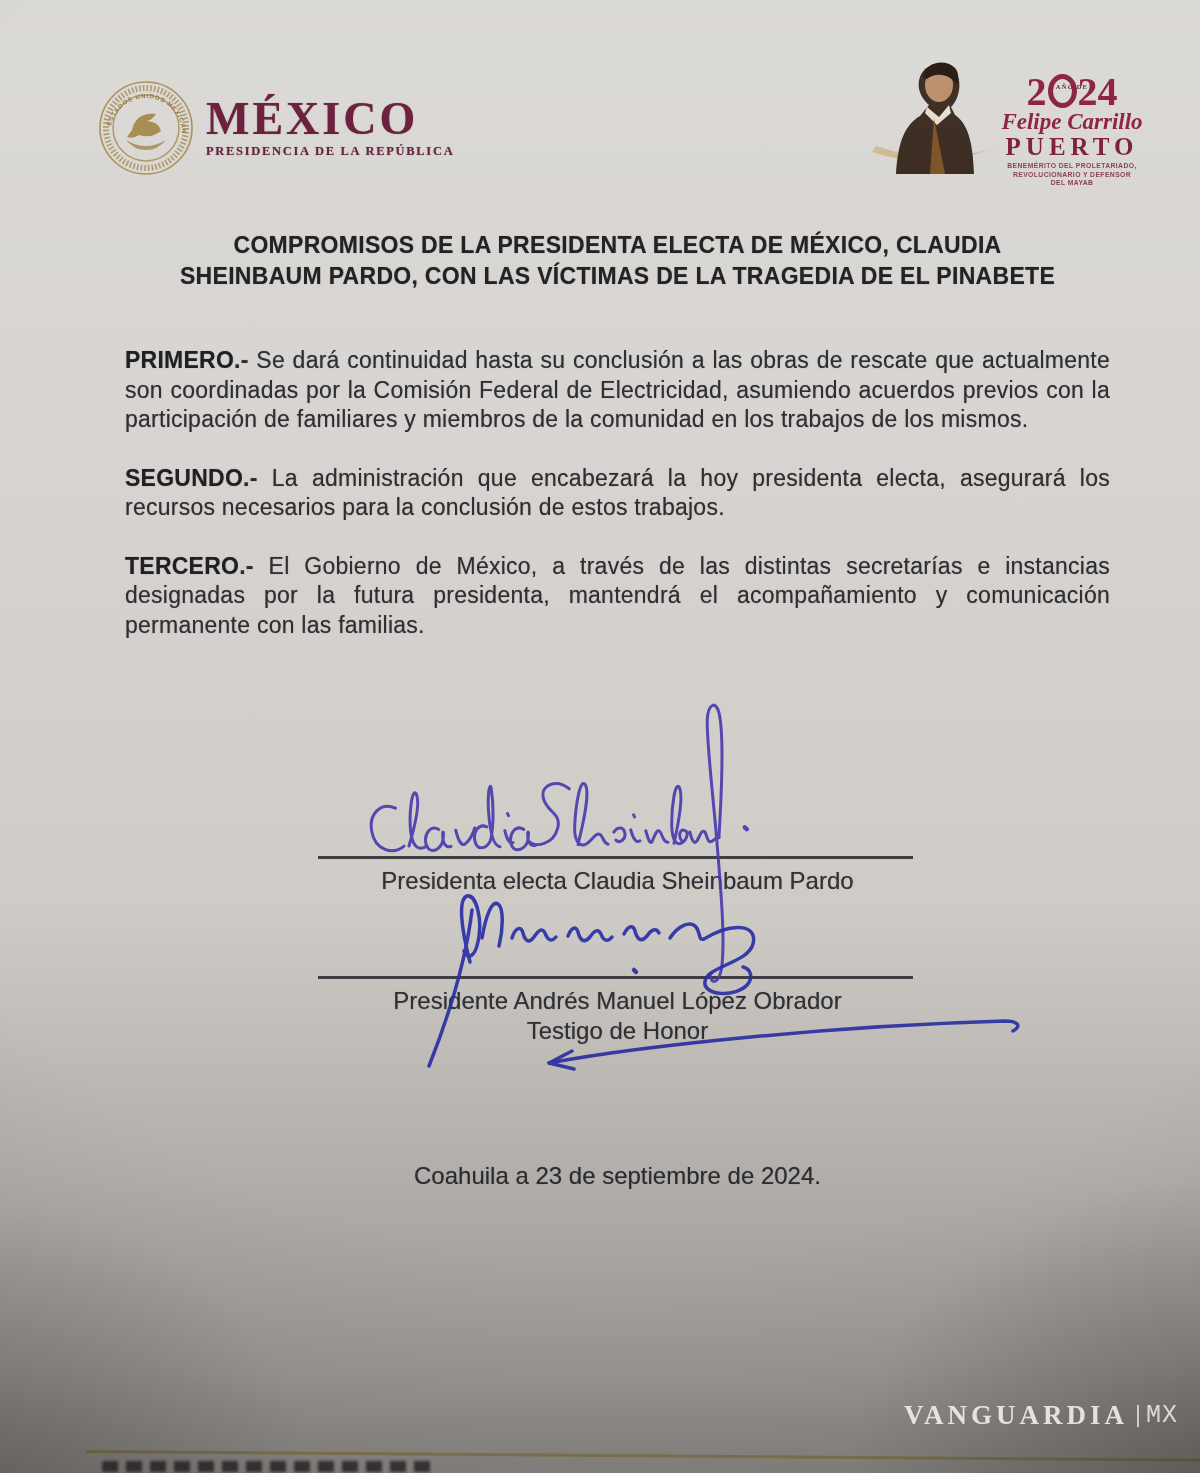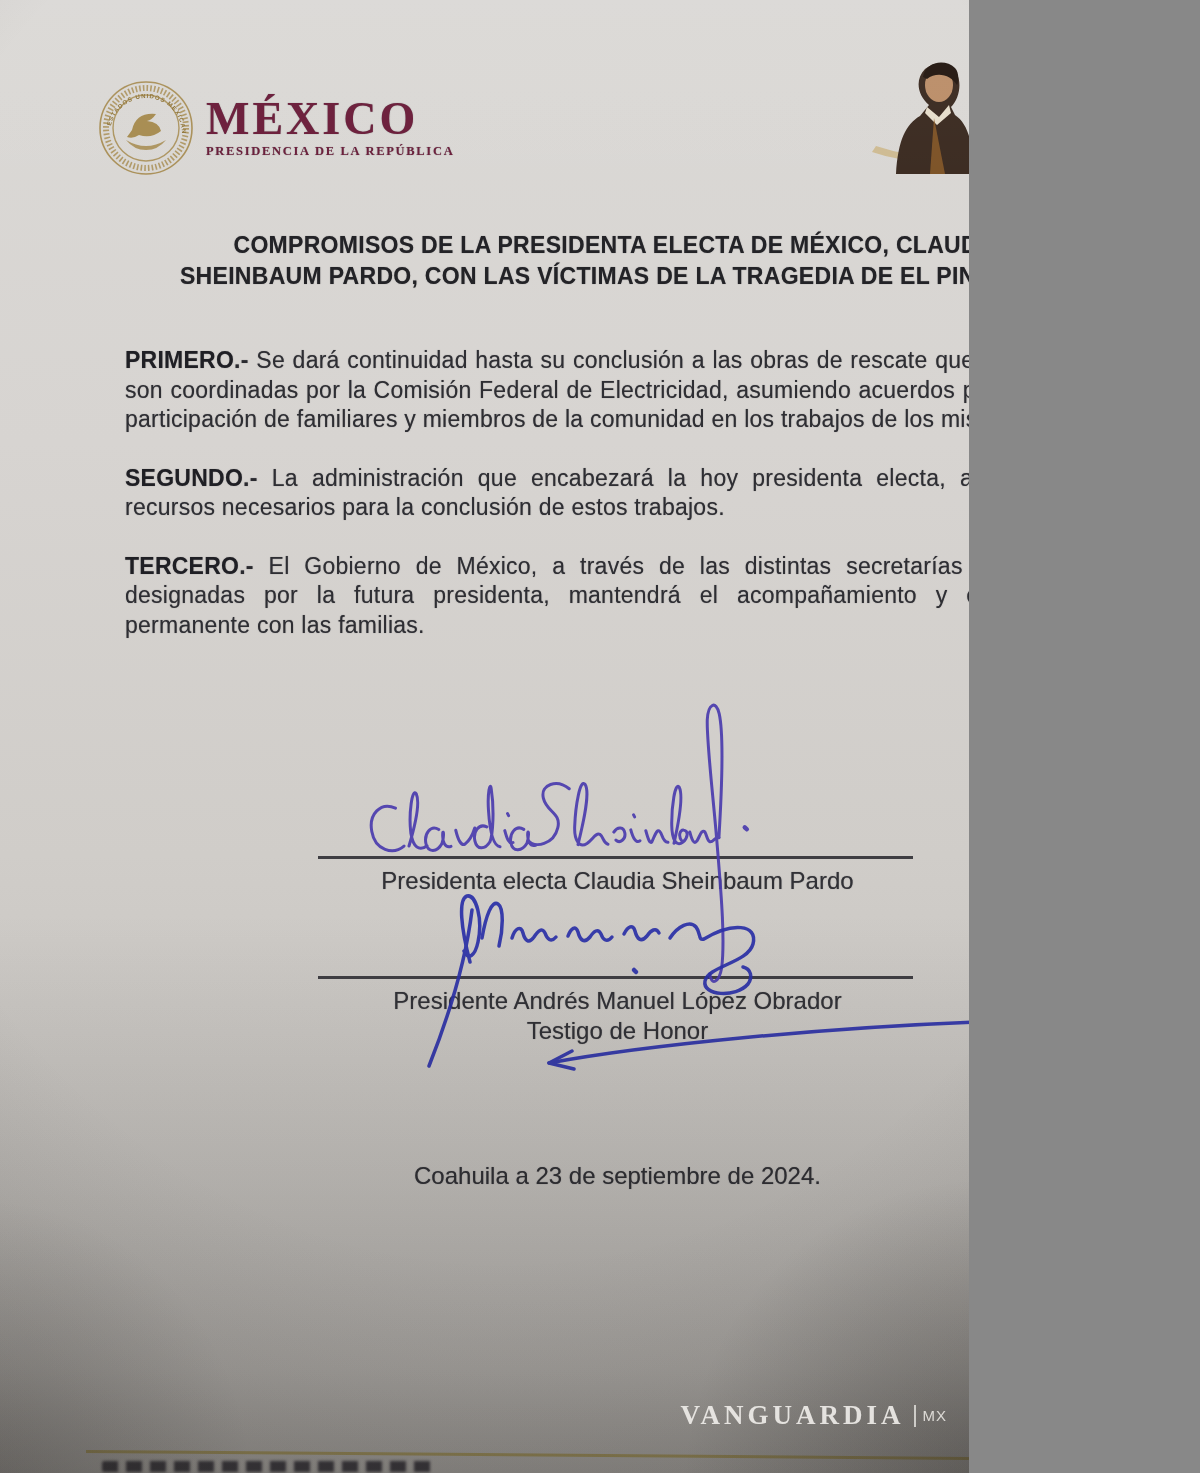--- a/index.html
+++ b/index.html
@@ -1,16 +1,16 @@
 <!DOCTYPE html>
 <html><head>
 <meta charset="utf-8">
 <style>
   html,body{margin:0;padding:0;background:#888;}
-  .page{position:relative;width:969px;height:1473px;overflow:hidden;
+  .page{position:relative;width:1200px;height:1473px;overflow:hidden;
     background:linear-gradient(180deg,#dbd9d6 0%,#d7d4d1 30%,#d0cdc9 58%,#c5c2be 80%,#b4b1ad 100%);
     font-family:"Liberation Sans",sans-serif;}
   .vignette{position:absolute;inset:0;pointer-events:none;z-index:9;background:
     radial-gradient(130% 95% at 52% 36%, rgba(0,0,0,0) 52%, rgba(42,38,34,.20) 88%, rgba(42,38,34,.28) 100%),
     linear-gradient(180deg, rgba(255,255,255,.04) 0%, rgba(0,0,0,0) 16%, rgba(0,0,0,0) 62%, rgba(28,26,24,.20) 93%, rgba(28,26,24,.30) 100%),
     radial-gradient(45% 30% at 102% 101%, rgba(20,18,16,.30), rgba(0,0,0,0) 70%),
     radial-gradient(40% 28% at -2% 101%, rgba(20,18,16,.22), rgba(0,0,0,0) 70%);}
   .soft{text-shadow:0 0 1px rgba(44,44,50,.5);}
 
   
@@ -45,21 +45,21 @@
 
   .dateline{position:absolute;left:125px;top:1162px;width:985px;text-align:center;font-size:24px;color:#2e2e33;}
 
   
   .ink{position:absolute;left:0;top:0;width:1200px;height:1473px;z-index:5;filter:blur(.35px);pointer-events:none;}
 
   
   .watermark{position:absolute;right:22px;top:1400px;display:flex;align-items:center;z-index:10;color:rgba(238,236,232,.92);}
   .wm-brand{font-family:"Liberation Serif",serif;font-weight:700;font-size:27px;letter-spacing:4px;}
   .wm-div{width:2px;height:22px;background:rgba(238,236,232,.75);margin:0 7px 0 9px;}
-  .wm-region{font-family:Liberation Sans, sans-serif;font-size:15px;letter-spacing:1px;color:rgba(238,236,232,.85);}
+  .wm-region{font-family:Liberation Mono, monospace;font-size:25px;letter-spacing:1px;color:rgba(238,236,232,.85);}
   .bottom-line{position:absolute;left:86px;top:1450px;width:1120px;height:3px;background:#a6975f;
     transform:rotate(0.45deg);transform-origin:left center;z-index:8;}
   .bottom-text{position:absolute;left:102px;top:1461px;width:330px;height:11px;filter:blur(1.6px);z-index:8;
     background:repeating-linear-gradient(90deg, rgba(48,46,54,.9) 0 16px, rgba(48,46,54,0) 16px 24px);border-radius:2px;}
 </style>
 </head>
 <body>
 
 <div class="page">
 

